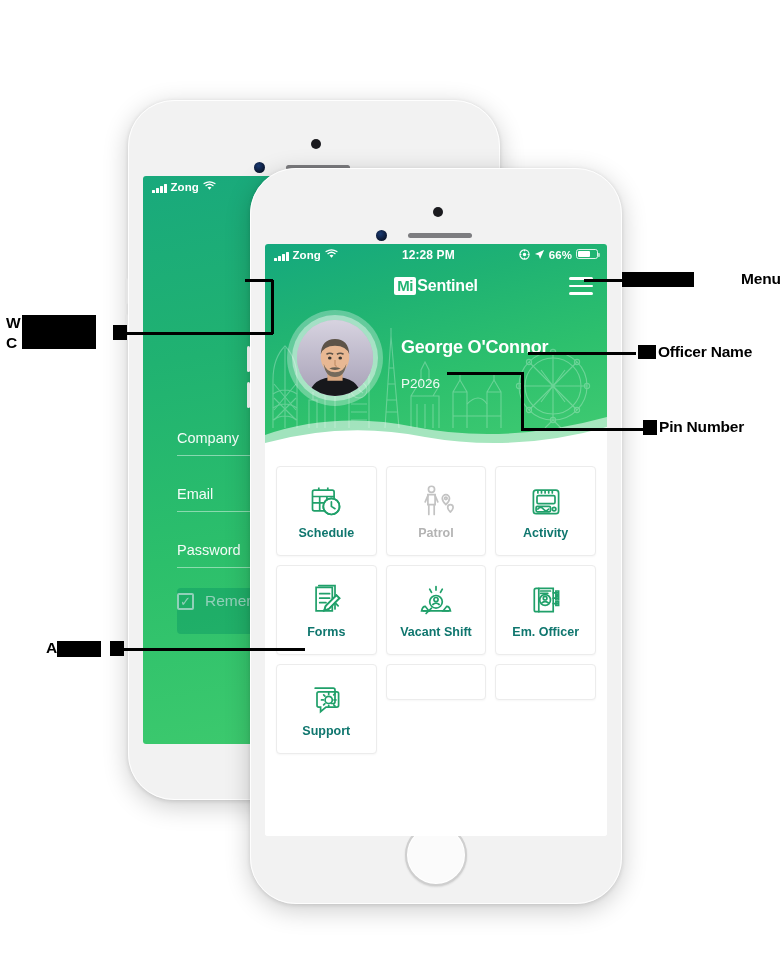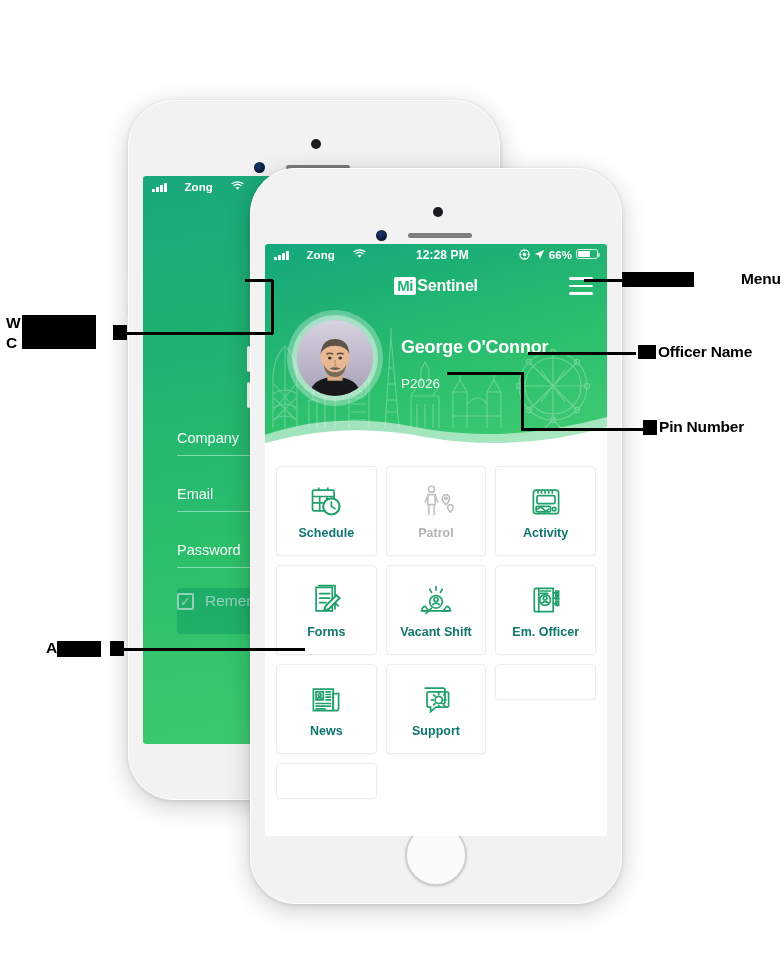--- a/index.html
+++ b/index.html
@@ -44,21 +44,21 @@
   .screen { position:absolute; overflow:hidden; background:#fff; }
   .screen-back  { left:15px; top:76px; width:342px; height:568px; border-radius:3px; }
   .screen-front { left:15px; top:76px; width:342px; height:592px; border-radius:3px; }
 
   
   .statusbar {
     height:22px; display:flex; align-items:center;
     padding:0 9px; color:#fff; font-size:11.5px; font-weight:bold;
     letter-spacing:0.1px;
   }
-  .sb-left { display:flex; align-items:center; gap:18px; }
+  .sb-left { display:flex; align-items:flex-end; gap:4px; }
   .sb-center { flex:1; text-align:center; font-size:12px; }
   .sb-right { display:flex; gap:4px; }
   .sig { display:flex; align-items:flex-end; gap:1.5px; height:9px; }
   .sig i { width:2.5px; background:#fff; border-radius:0.5px; display:block; }
   .sig i:nth-child(1){height:3px;} .sig i:nth-child(2){height:5px;}
   .sig i:nth-child(3){height:7px;} .sig i:nth-child(4){height:9px;}
   .batt { width:22px; height:10.5px; border:1.2px solid rgba(255,255,255,0.85);
           border-radius:2.6px; padding:1.3px; position:relative; }
   .batt::after { content:""; position:absolute; right:-3px; top:3px; width:1.6px;
           height:4px; background:rgba(255,255,255,0.6); border-radius:0 1px 1px 0; }
@@ -434,34 +434,20 @@
                 <path d="M31 10 h3 v4 h-3 Z M31 16 h3 v4 h-3 Z M31 22 h3 v4 h-3 Z"></path>
                 <circle cx="19" cy="20" r="6"></circle>
                 <circle cx="19" cy="18" r="2"></circle>
                 <path d="M15.6 23 q3.4 -2.6 6.8 0"></path>
                 <path d="M14 10 h11 M14 12.6 h8"></path>
               </g>
             </svg>
             <span class="tile-label">Em. Officer</span>
           </div>
 
-          <div class="tile">
-            <svg width="36" height="36" viewBox="0 0 40 40">
-              <g stroke="#20a06a" stroke-width="1.9" fill="none" stroke-linecap="round">
-                <path d="M6 9 h22 v24 h-22 Z"></path>
-                <path d="M28 14 h6 v17 q0 2 -3 2 t-3 -2 Z"></path>
-                <rect x="9" y="12" width="8" height="9"></rect>
-                <circle cx="13" cy="15.5" r="1.6"></circle>
-                <path d="M10.4 19.4 q2.6 -2 5.2 0"></path>
-                <path d="M20 12 h5 M20 15 h5 M20 18 h5 M20 21 h5"></path>
-                <path d="M9 25 h16 M9 28 h16 M9 31 h10"></path>
-              </g>
-            </svg>
-            <span class="tile-label">News</span>
-          </div>
 
           <div class="tile">
             <svg width="36" height="36" viewBox="0 0 40 40">
               <g stroke="#20a06a" stroke-width="1.9" fill="none" stroke-linecap="round">
                 <path d="M8 8 h20 q2 0 2 2 v13 q0 2 -2 2 h-2"></path>
                 <path d="M12 12 h20 q2 0 2 2 v13 q0 2 -2 2 H20 l-6 5 v-5 h-2 q-2 0 -2 -2 V14 q0 -2 2 -2 Z"></path>
                 <circle cx="23" cy="21" r="4"></circle>
                 <path d="M23 15 v-2 M23 29 v-2 M17 21 h-2 M31 21 h-2
                          M18.8 16.8 l-1.4 -1.4 M28.6 26.6 l1.4 1.4
                          M28.6 15.4 l1.4 -1.4 M18.8 25.2 l-1.4 1.4"></path>

